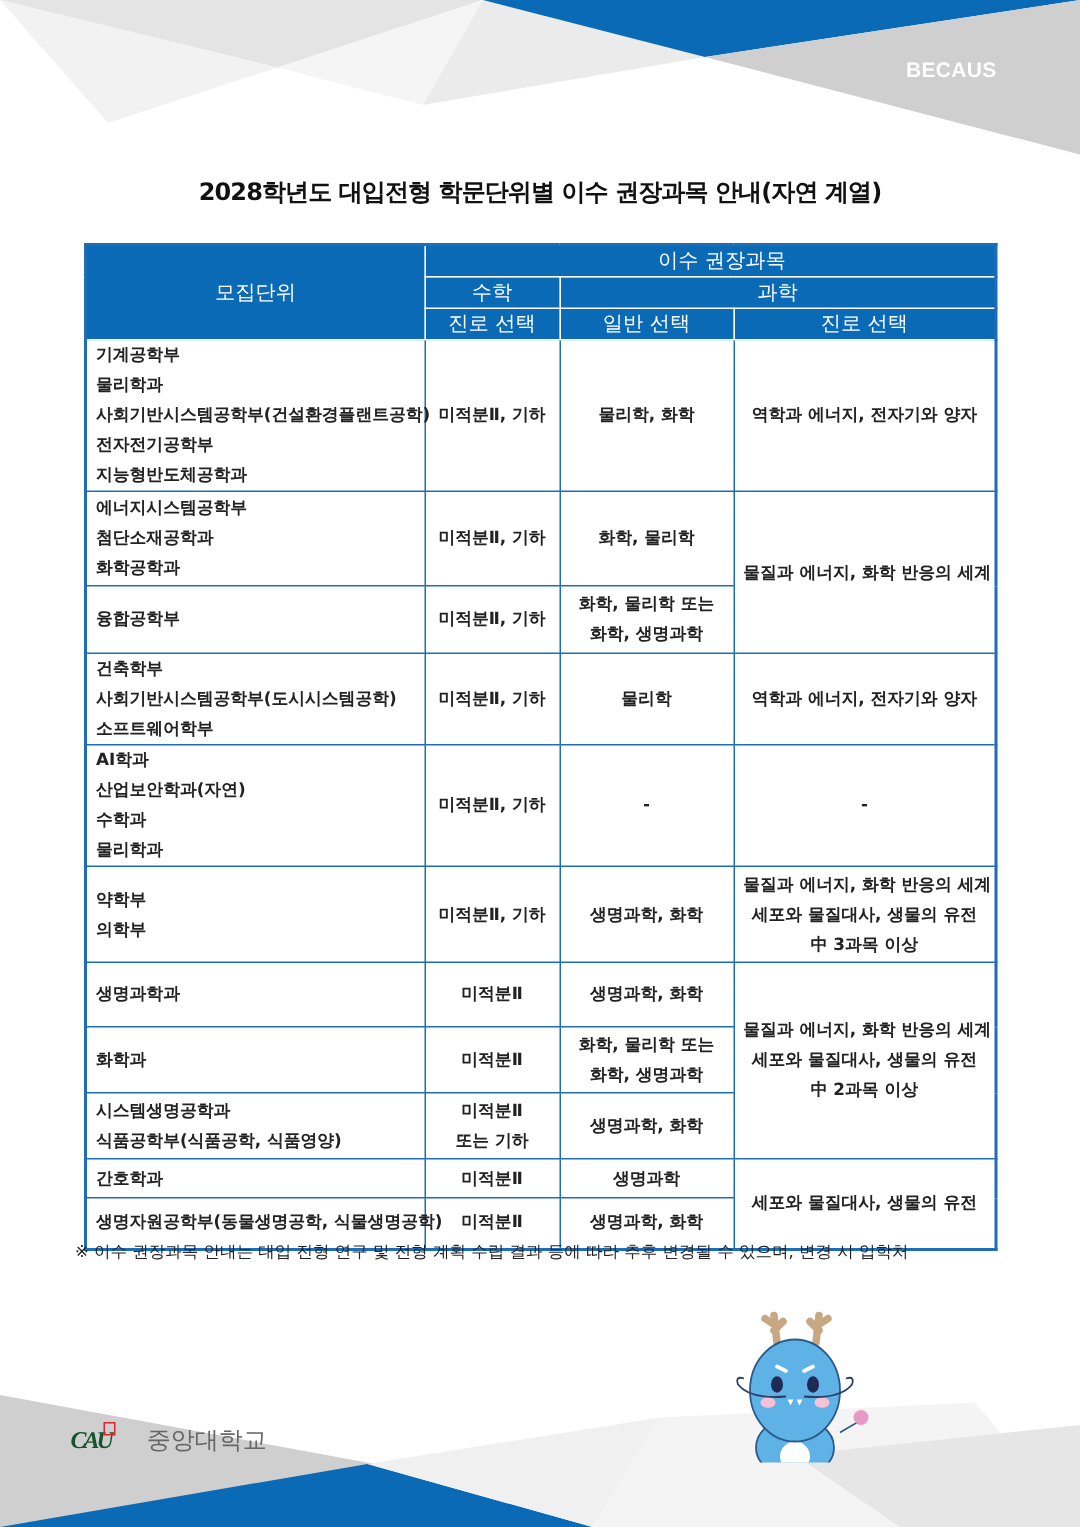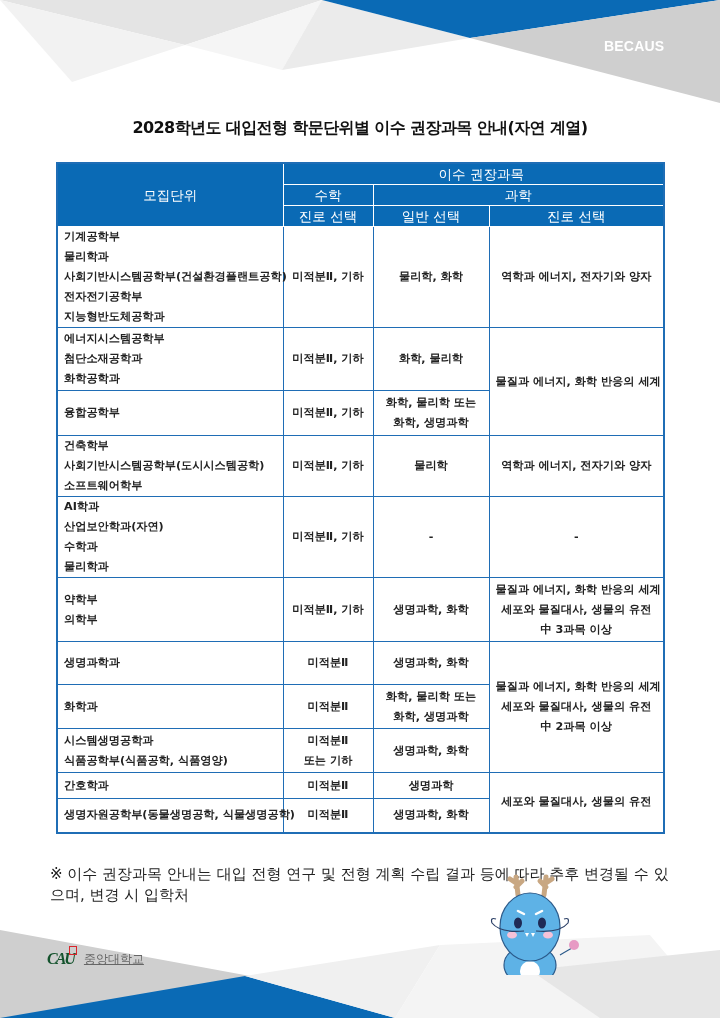--- a/index.html
+++ b/index.html
@@ -34,35 +34,35 @@
   table.main thead th.unit { border-right: 1.5px solid #ffffff; }
   table.main td {
     border: 1.5px solid #1f6db5; padding: 0 6px; text-align: center; vertical-align: middle;
     background: #ffffff;
     font-weight: bold;
   }
   table.main td.dept { text-align: left; padding-left: 6px; }
   table.main { border: 2px solid #1f6db5; }
   .line { display: block; white-space: nowrap; }
   .note {
-    position: absolute; left: 50px; top: 864px; width: 620px; z-index: 2;
-    font-size: 15px; line-height: 21px; color: #222;
+    position: absolute; left: 50px; top: 824px; width: 620px; z-index: 2;
+    font-size: 11px; line-height: 21px; color: #222;
   }
   .note .l2 { padding-left: 20px; display: block; }
   .logo {
     position: absolute; left: 47px; top: 950px; z-index: 3; display: flex; align-items: center;
   }
   .logo .cau {
     font-family: Liberation Serif, serif; font-style: italic; font-weight: bold;
     color: #14532d; font-size: 16px; letter-spacing: -2px; position: relative;
   }
   .logo .cau .sq {
     position: absolute; right: -3px; top: -4px; width: 6px; height: 7px; border: 1px solid #d9262c;
   }
-  .logo .name { margin-left: 10px; font-size: 12px; color: #666; text-decoration: underline; }
+  .logo .name { margin-left: 24px; font-size: 16px; color: #666; }
   .mascot { position: absolute; left: 470px; top: 865px; width: 120px; height: 110px; z-index: 3; }
 </style>
 </head>
 <body>
 
 <svg class="bg-svg" viewBox="0 0 720 1018" xmlns="http://www.w3.org/2000/svg">
 
   <polygon points="0,0 322,0 185,45" fill="#e4e4e4"></polygon>
   <polygon points="0,0 185,45 72,82" fill="#f2f2f2"></polygon>
   <polygon points="185,45 322,0 282,70" fill="#f5f5f5"></polygon>

